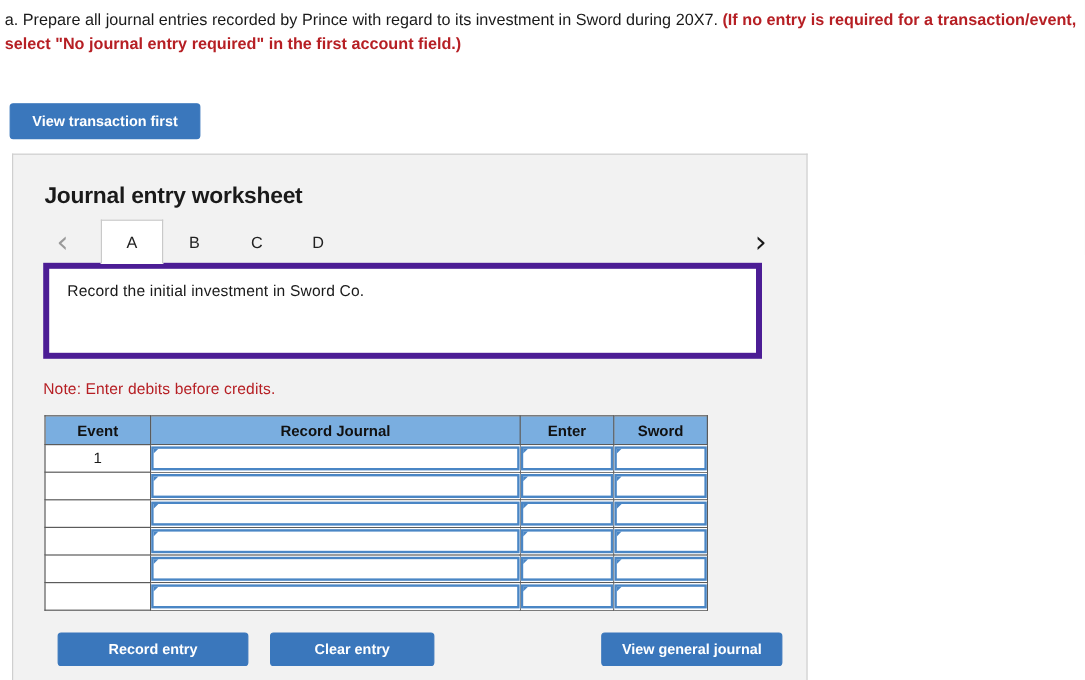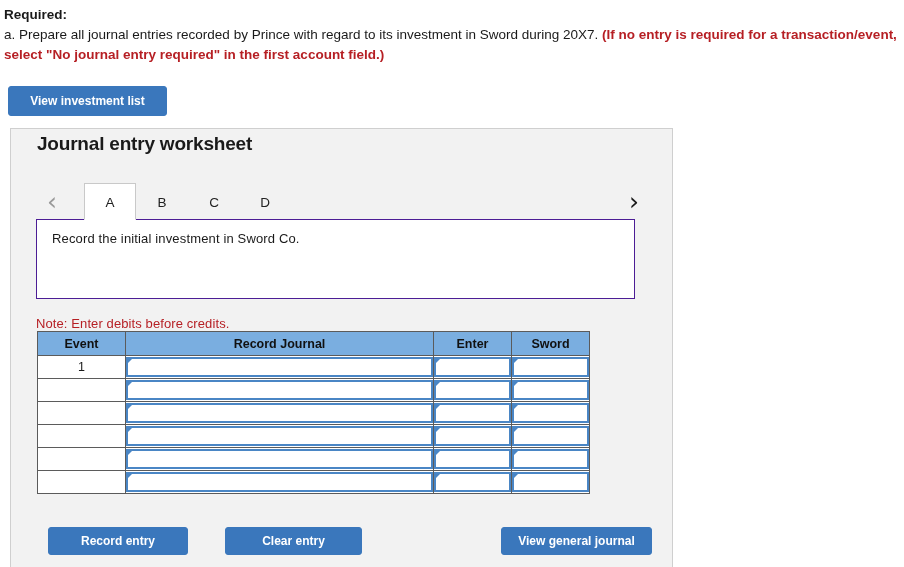--- a/index.html
+++ b/index.html
@@ -78,21 +78,21 @@
     width: 663px;
     height: 439px;
     background: #f2f2f2;
     border: 1px solid #cfcfcf;
     border-bottom: none;
     box-sizing: border-box;
   }
   #worksheet-title {
     position: absolute;
     left: 26px;
-    top: 4px;
+    top: 24px;
     font-size: 19px;
     font-weight: bold;
     color: #1a1a1a;
     letter-spacing: -0.2px;
   }
 
   
   #tabs-row {
     position: absolute;
     left: 25px;
@@ -145,21 +145,21 @@
   }
 
   
   #description-box {
     position: absolute;
     left: 25px;
     top: 90px;
     width: 599px;
     height: 80px;
     background: #ffffff;
-    border: 1px solid #4c1d95;
+    border: 5px solid #4c1d95;
     box-sizing: border-box;
     z-index: 1;
   }
   #description-text {
     position: absolute;
     left: 15px;
     top: 11px;
     font-size: 13px;
     color: #1a1a1a;
     letter-spacing: 0.15px;
@@ -172,21 +172,21 @@
     top: 187px;
     font-size: 13px;
     color: #b61f24;
     letter-spacing: 0.1px;
   }
 
   
   #journal-table {
     position: absolute;
     left: 26px;
-    top: 202px;
+    top: 217px;
     width: 552px;
     border-collapse: collapse;
     table-layout: fixed;
     background: #ffffff;
   }
   #journal-table th {
     background: #7aaee0;
     border: 1px solid #5b5b5b;
     height: 23px;
     font-size: 12.5px;
@@ -235,21 +235,21 @@
     height: 0;
     border-top: 4px solid #4a86c5;
     border-right: 4px solid transparent;
   }
 
   
   #btn-record-entry {
     position: absolute;
     left: 37px;
     top: 398px;
-    width: 140px;
+    width: 159px;
     height: 28px;
   }
   #btn-clear-entry {
     position: absolute;
     left: 214px;
     top: 398px;
     width: 137px;
     height: 28px;
   }
   #btn-view-general-journal {
@@ -257,25 +257,24 @@
     left: 490px;
     top: 398px;
     width: 151px;
     height: 28px;
   }
 </style>
 </head>
 <body>
 
 <div id="requirement">
-  <span class="req-title">Required:</span>
   <span class="req-body"><span>a. Prepare all journal entries recorded by Prince with regard to its investment in Sword during 20X7. </span><span class="req-emph">(If no entry is required for a transaction/event, select "No journal entry required" in the first account field.)</span></span>
 </div>
 
-<button class="btn" id="view-transaction-list">View investment list</button>
+<button class="btn" id="view-transaction-list">View transaction first</button>
 
 <div id="worksheet-panel">
 
   <div id="worksheet-title">Journal entry worksheet</div>
 
   <div id="tabs-row">
     <div class="chev" id="tab-prev-arrow">‹</div>
     <div class="tab active" style="left:48px;  width:52px;">A</div>
     <div class="tab inactive" style="left:100px; width:52px;">B</div>
     <div class="tab inactive" style="left:152px; width:52px;">C</div>

